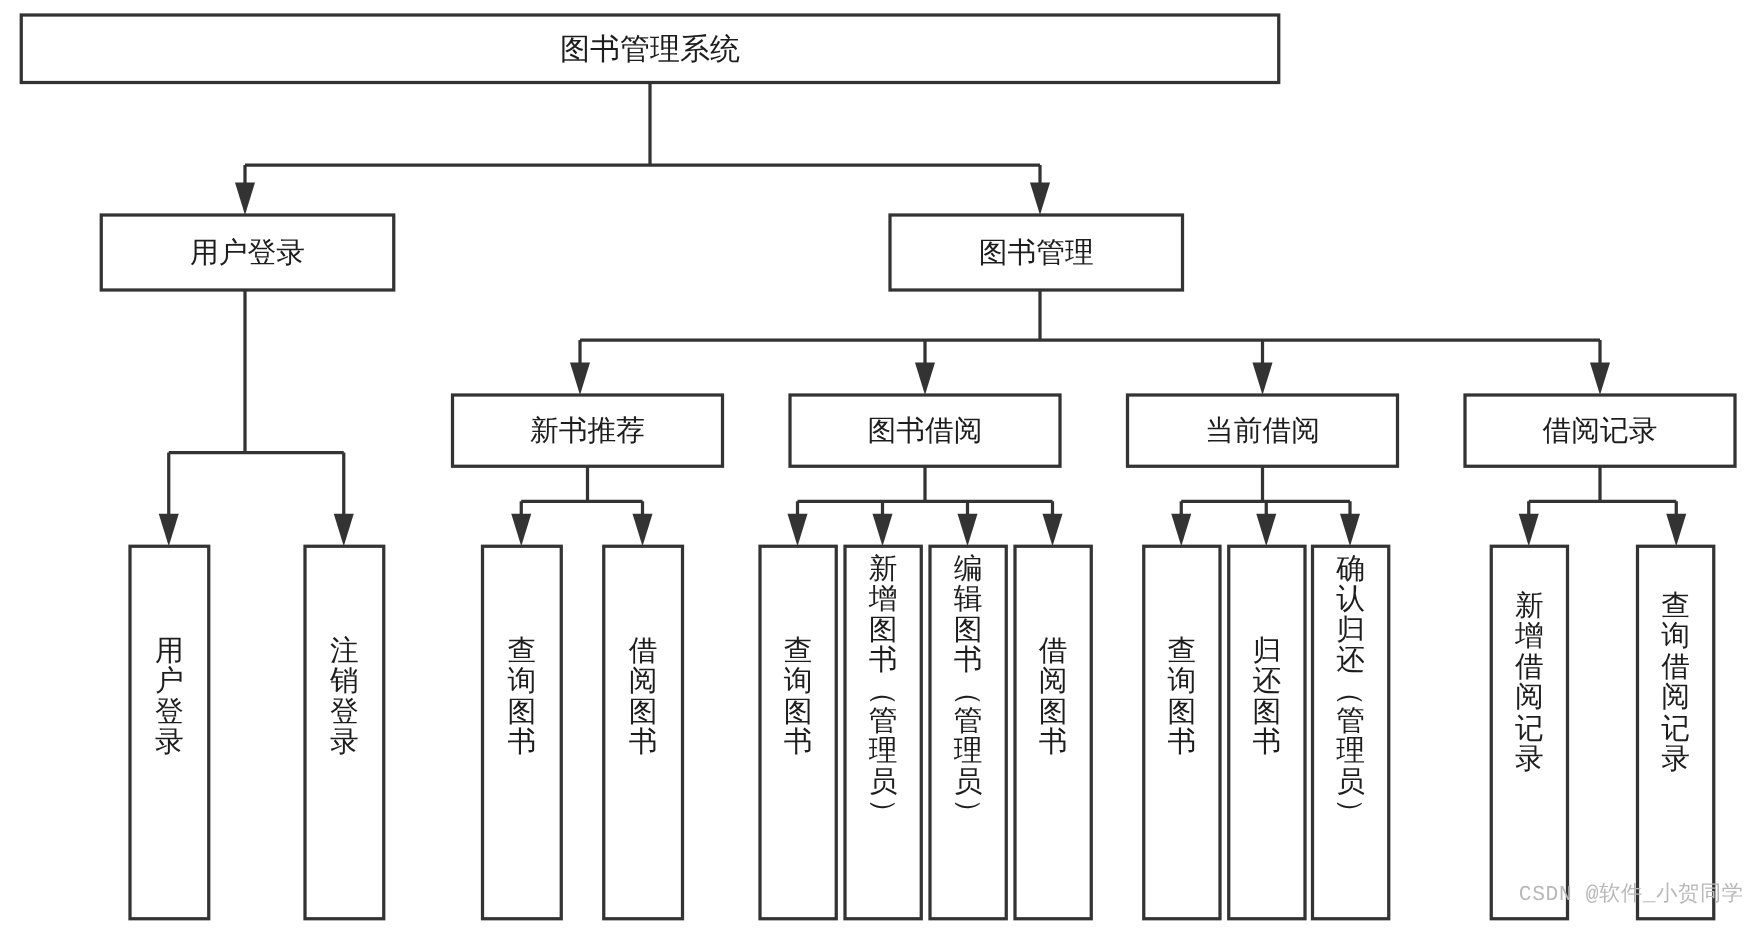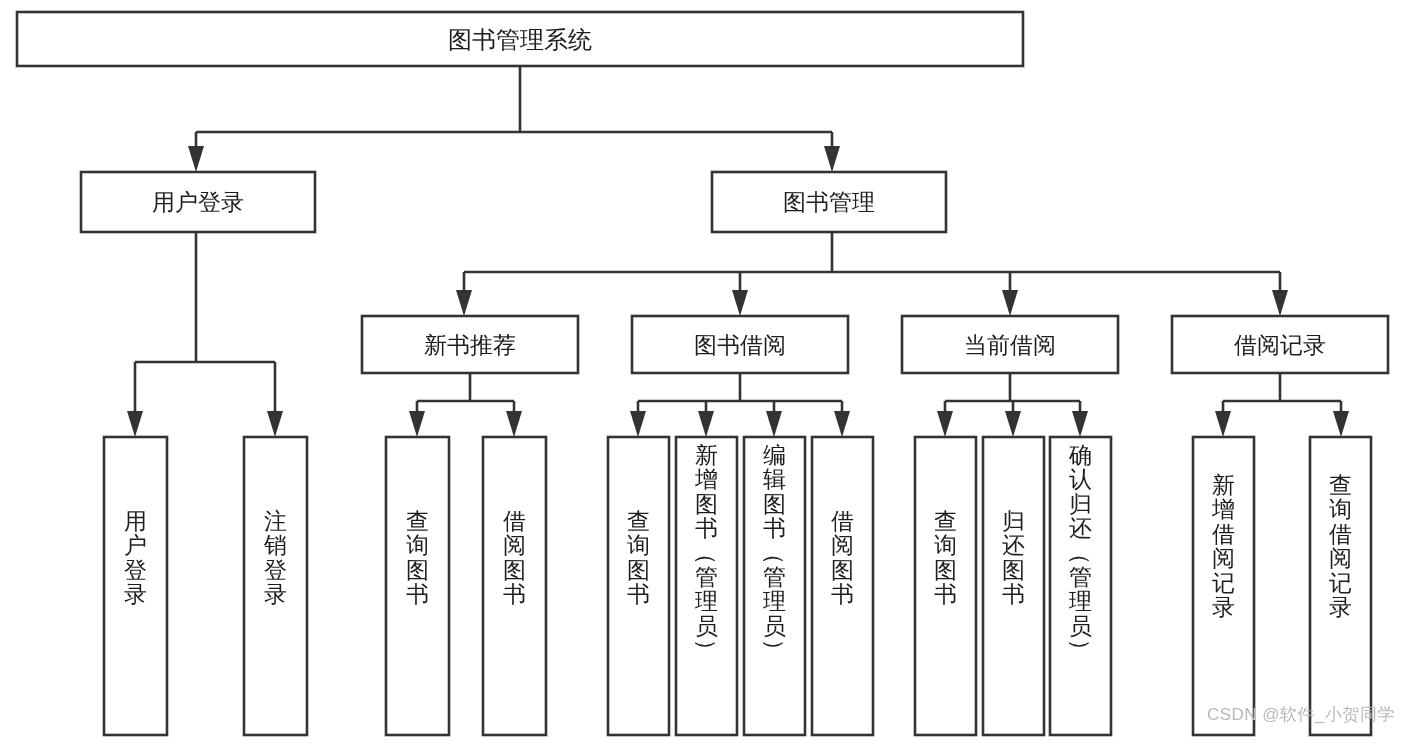--- a/index.html
+++ b/index.html
@@ -73,21 +73,21 @@
   .vlabel span {
     display: block;
   }
   .vlabel span.rot {
     transform: rotate(90deg);
   }
   .watermark {
     position: absolute;
     right: 10px;
     bottom: 6px;
-    font-family: Liberation Sans, sans-serif;
+    font-family: Liberation Mono, monospace;
     font-size: 17px;
     color: #b8b8b8;
     letter-spacing: 0.5px;
     white-space: nowrap;
   }
 </style>
 </head>
 <body>
 
 <div id="diagram-root">

